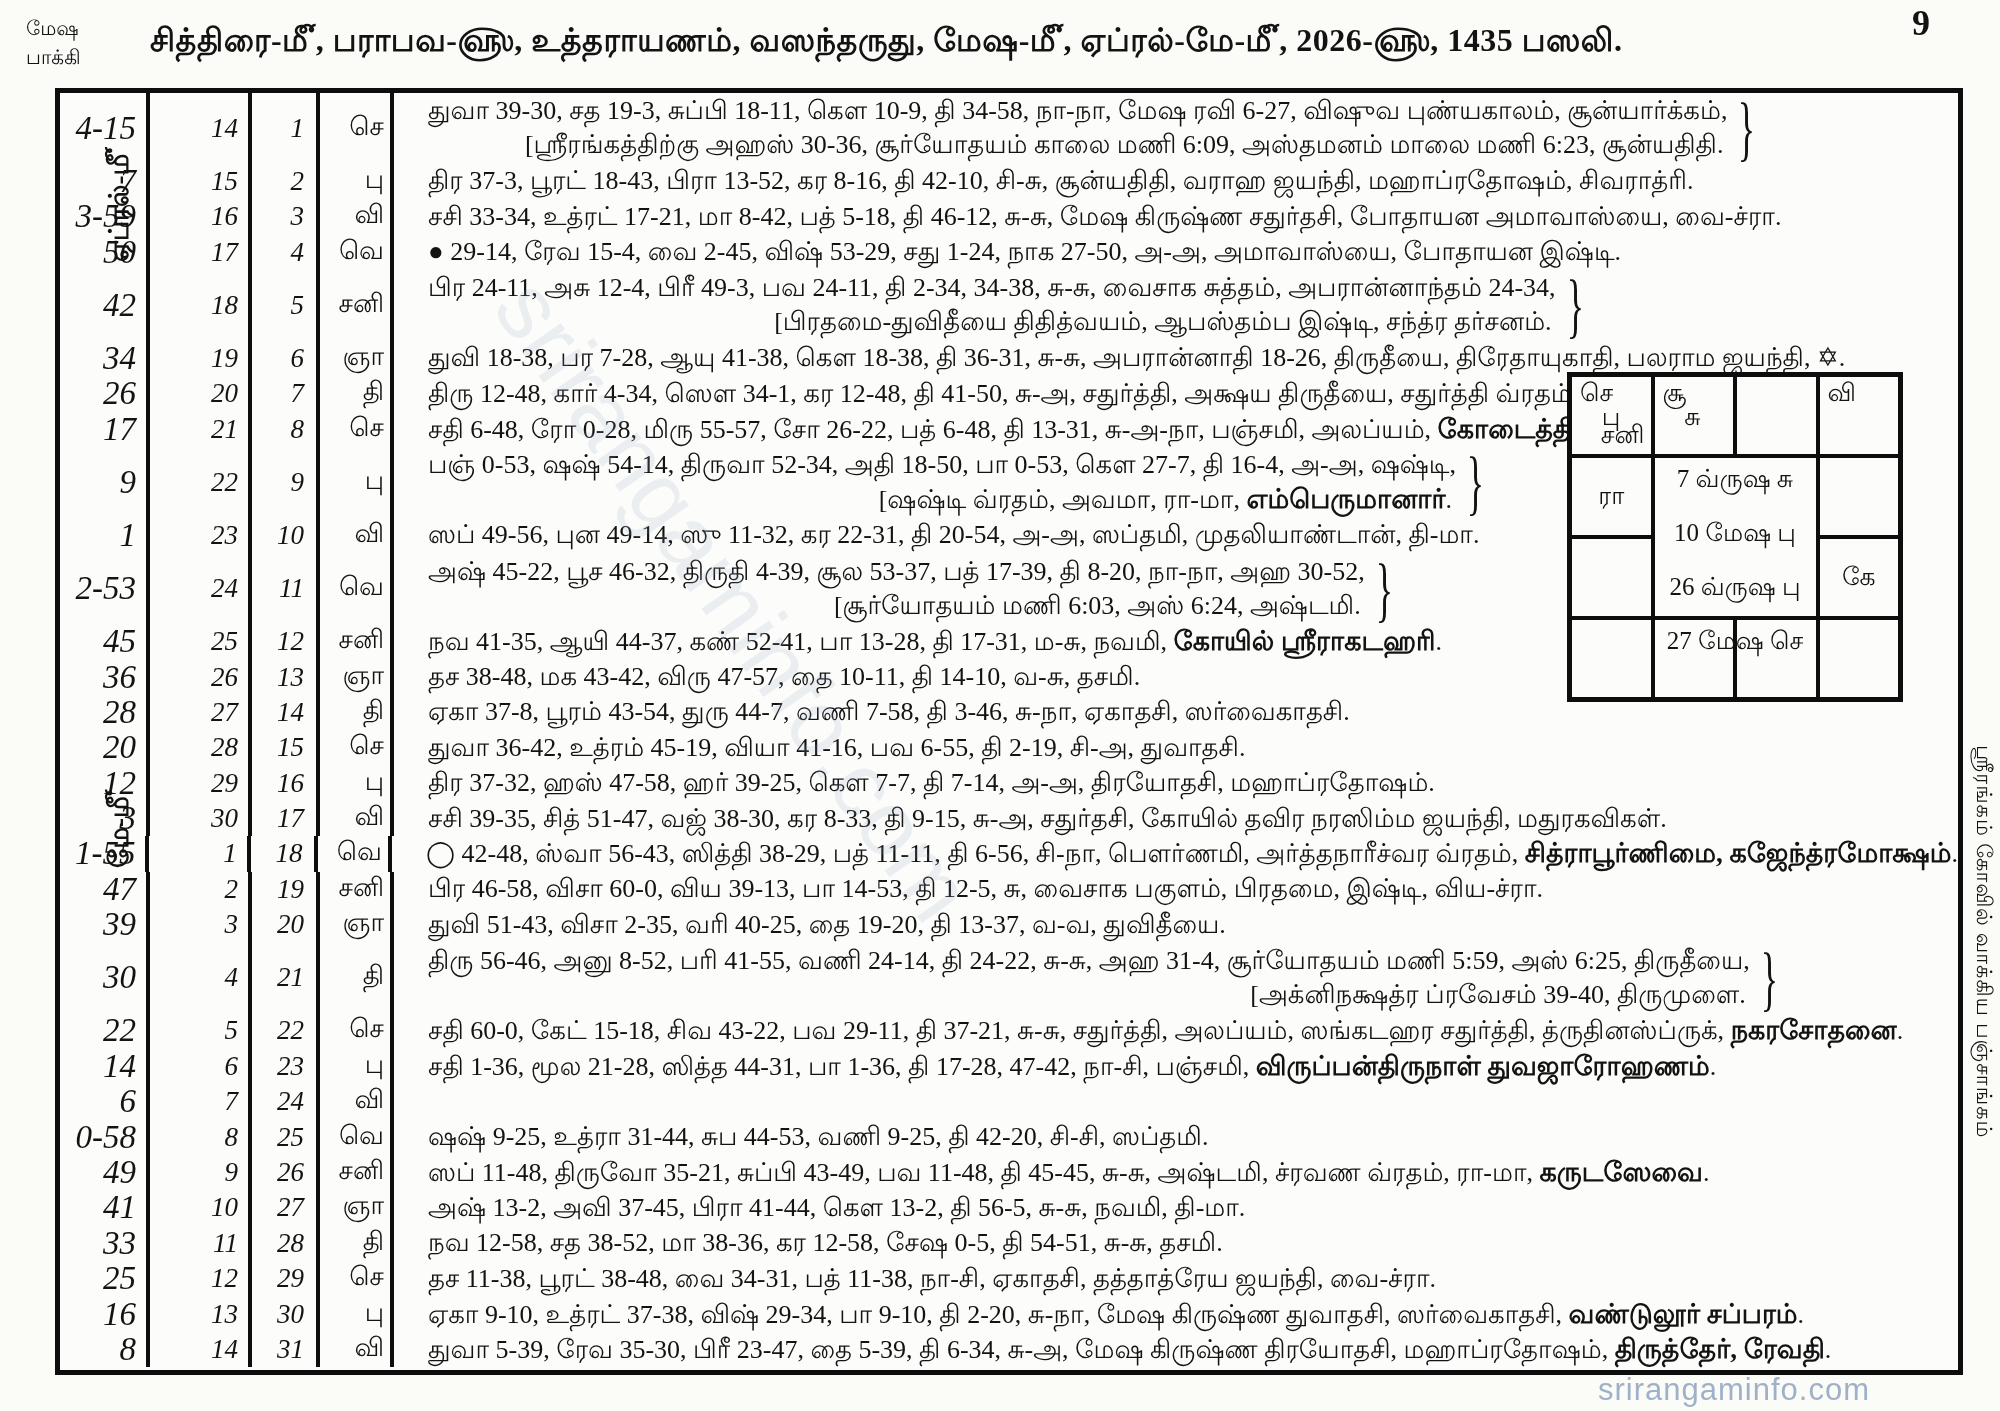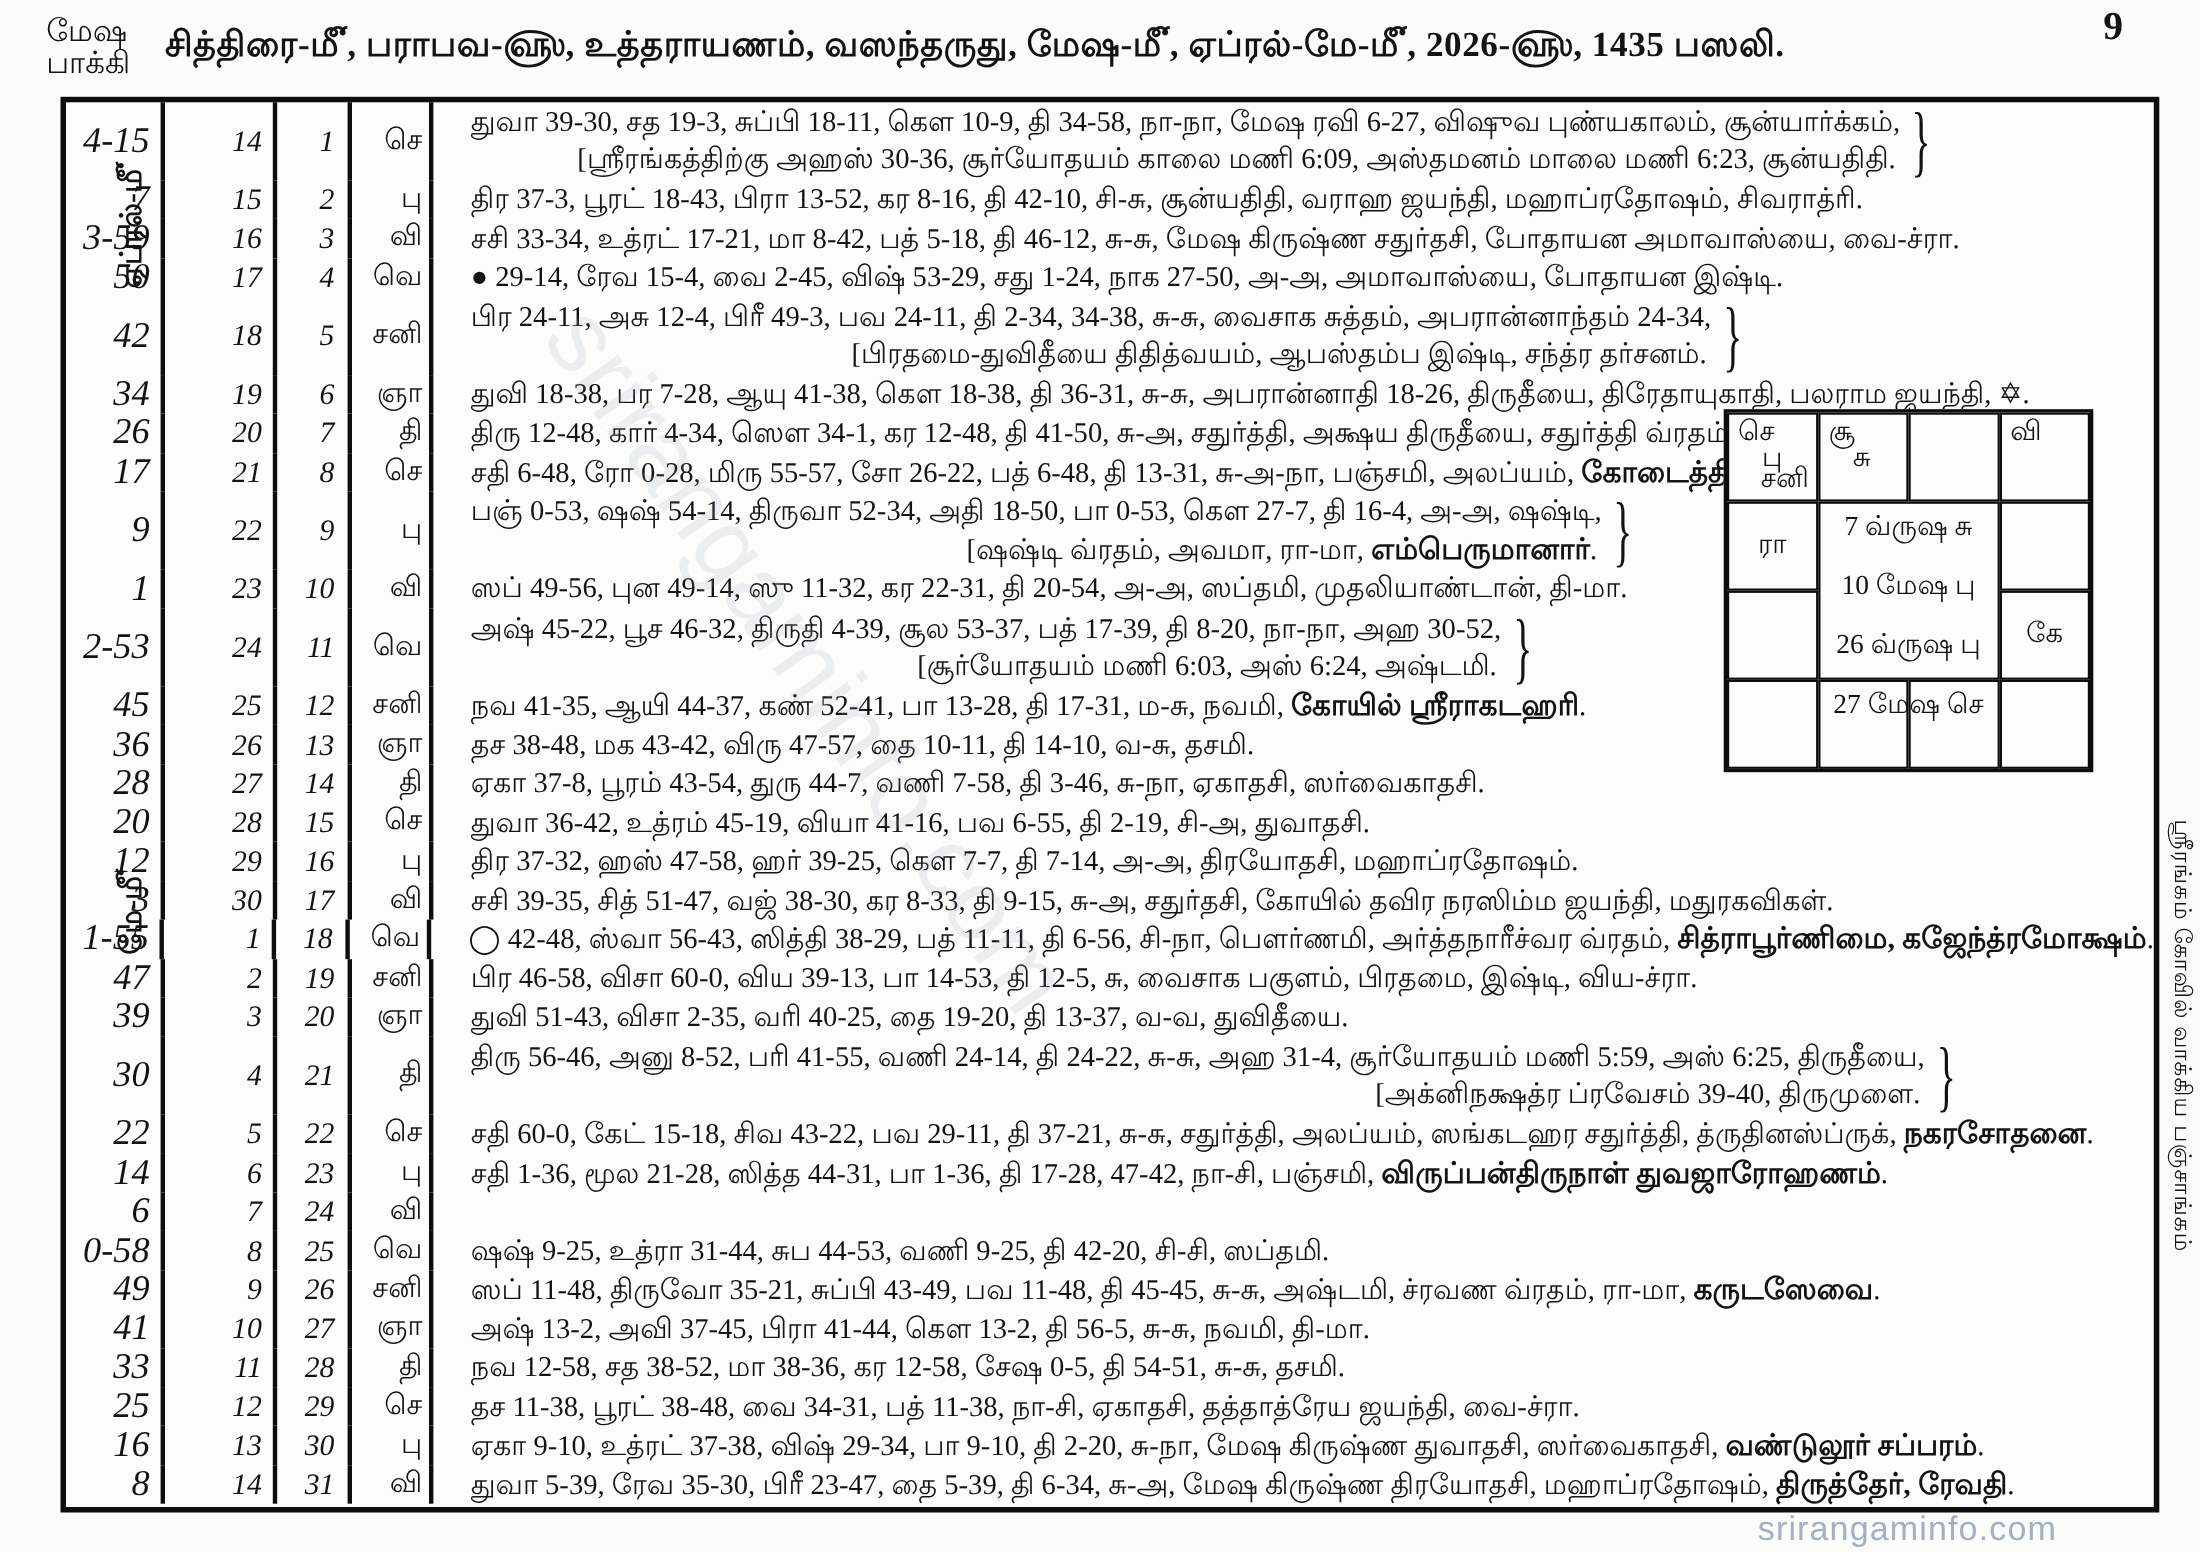--- a/index.html
+++ b/index.html
@@ -1,20 +1,20 @@
 <!DOCTYPE html>
 <html><head>
 <meta charset="utf-8">
 <style>
   html,body{margin:0;padding:0;background:#e9e9e6;}
   .page{position:relative;width:2000px;height:1411px;background:#fbfbf8;overflow:hidden;
         font-family:"Liberation Serif","DejaVu Serif",serif;color:#131313;}
   
   .page-number{position:absolute;top:2px;left:1912px;font-size:36px;font-weight:bold;}
-  .bakki-head{position:absolute;top:14px;left:42px;font-size:28px;line-height:29px;}
+  .bakki-head{position:absolute;top:14px;left:26px;font-size:20px;line-height:29px;}
   .main-title{position:absolute;top:22px;left:150px;width:1800px;font-size:32px;font-weight:bold;letter-spacing:.5px;}
   
   .cal-table{position:absolute;left:55px;top:88px;width:1908px;height:1287px;
              border:5px solid #0d0d0d;box-sizing:border-box;background:#fcfcfa;}
   .row{display:flex;align-items:center;--rh:35.4px;height:var(--rh);}
   .row.double{height:calc(var(--rh)*2);}
   .c{height:100%;box-sizing:border-box;display:flex;align-items:center;}
   .c.bakki{width:90px;border-right:4px solid #0d0d0d;justify-content:flex-end;padding-right:10px;
            font-style:italic;font-size:33px;}
   .c.date{width:102px;border-right:4px solid #0d0d0d;justify-content:flex-end;padding-right:10px;

